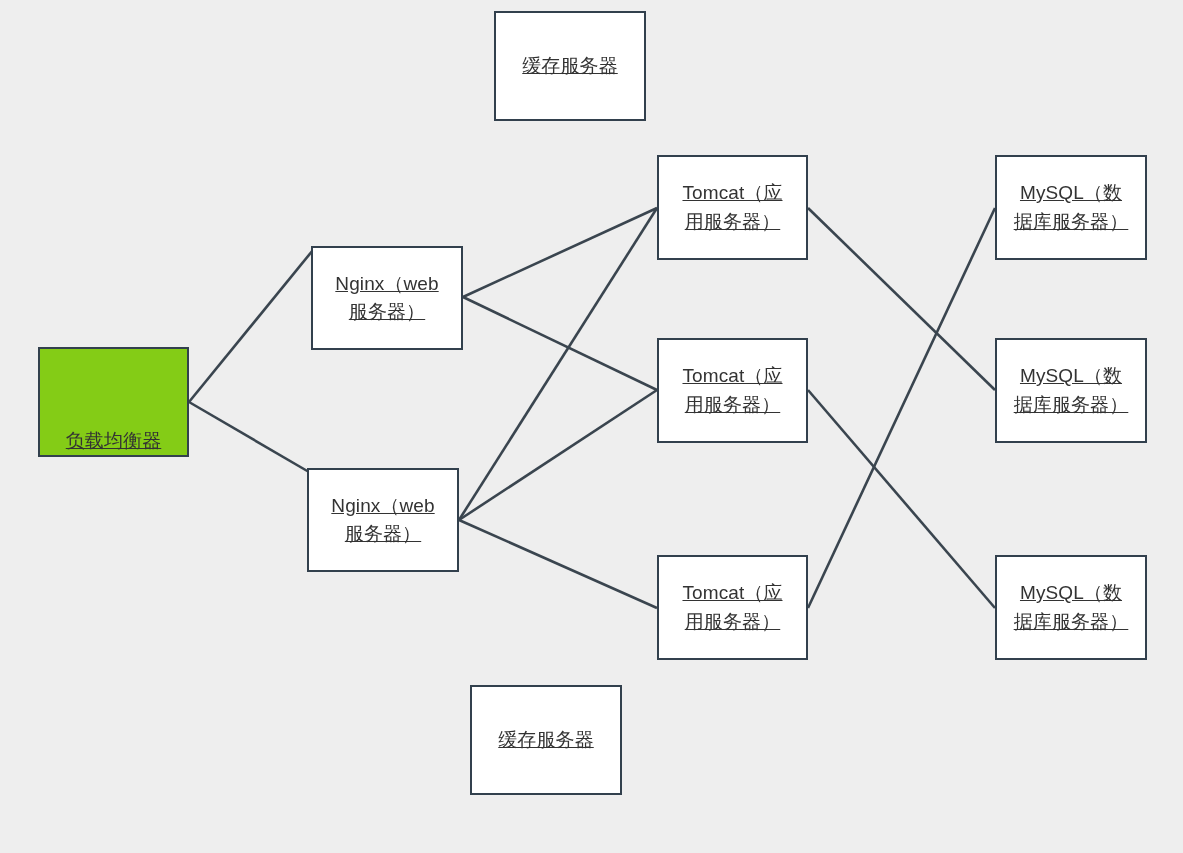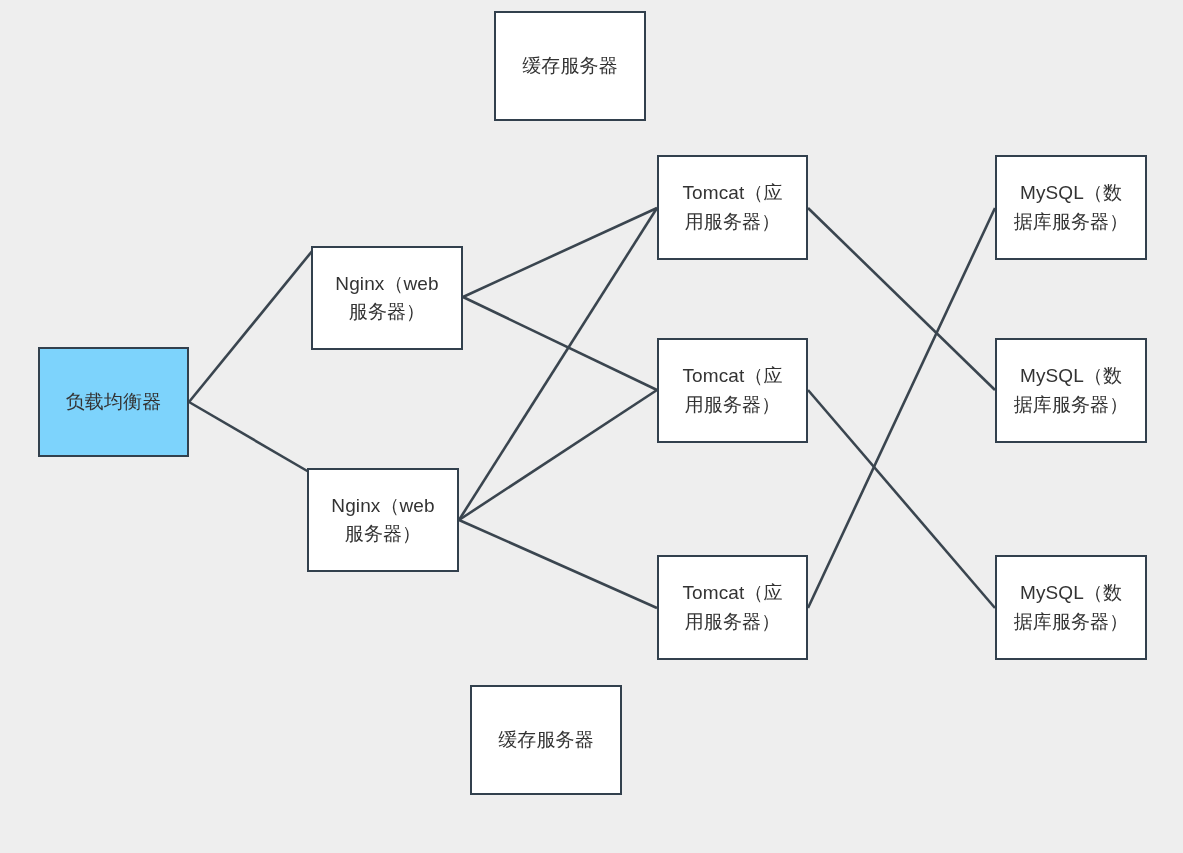--- a/index.html
+++ b/index.html
@@ -36,20 +36,21 @@
     text-align: center;
     color: #333333;
     font-size: 19px;
     line-height: 1.5;
     letter-spacing: 0.1px;
   }
   .node .label {
     display: block;
     padding: 0 8px;
     white-space: pre-line;
+    text-decoration: underline;
   }
 </style>
 </head>
 <body>
 
 <div id="canvas">
 
   <svg id="edges" width="1183" height="853" viewBox="0 0 1183 853">
       <line x1="189" y1="402" x2="313" y2="250" stroke="#3a454f" stroke-width="2.6" stroke-linecap="butt"></line>
       <line x1="189" y1="402" x2="309" y2="472" stroke="#3a454f" stroke-width="2.6" stroke-linecap="butt"></line>
@@ -80,21 +81,21 @@
 服务器）</span>
       </div>
       <div class="node" style="left: 657px; top: 338px; width: 151px; height: 105px; background: rgb(255, 255, 255); border-color: rgb(50, 64, 77);">
         <span class="label">Tomcat（应
 用服务器）</span>
       </div>
       <div class="node" style="left: 995px; top: 338px; width: 152px; height: 105px; background: rgb(255, 255, 255); border-color: rgb(50, 64, 77);">
         <span class="label">MySQL（数
 据库服务器）</span>
       </div>
-      <div class="node" style="left: 38px; top: 347px; width: 151px; height: 110px; background: #7dd3fc; border-color: rgb(50, 64, 77);">
+      <div class="node" style="left: 38px; top: 347px; width: 151px; height: 110px; background: #84cc16; border-color: rgb(50, 64, 77); align-items: flex-end;">
         <span class="label">负载均衡器</span>
       </div>
       <div class="node" style="left: 307px; top: 468px; width: 152px; height: 104px; background: rgb(255, 255, 255); border-color: rgb(50, 64, 77);">
         <span class="label">Nginx（web
 服务器）</span>
       </div>
       <div class="node" style="left: 657px; top: 555px; width: 151px; height: 105px; background: rgb(255, 255, 255); border-color: rgb(50, 64, 77);">
         <span class="label">Tomcat（应
 用服务器）</span>
       </div>

